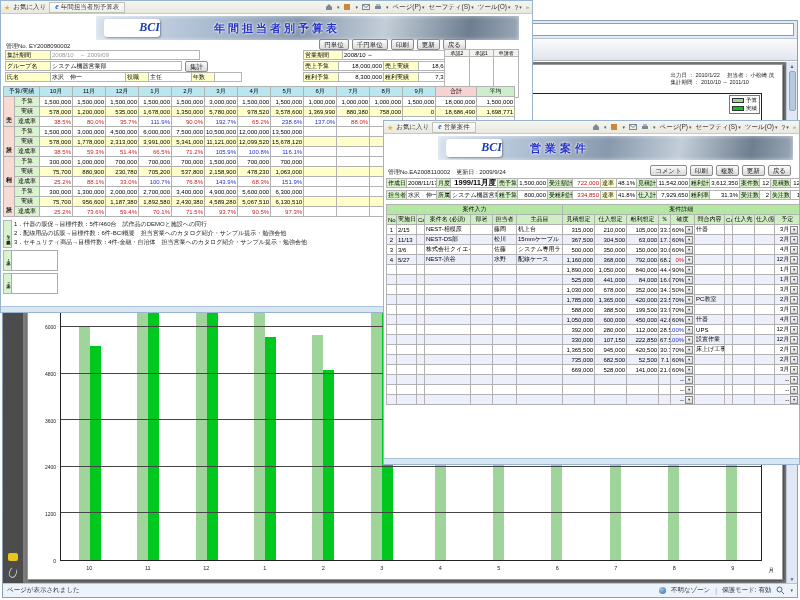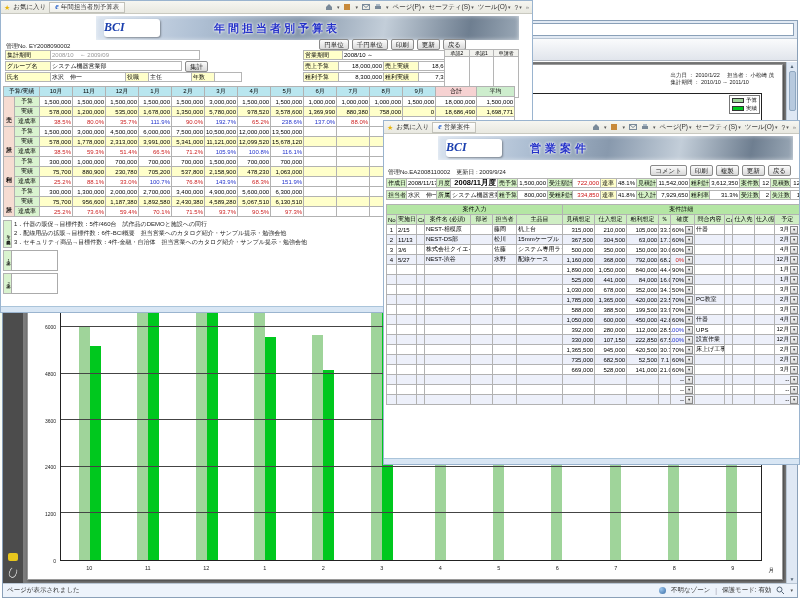--- a/index.html
+++ b/index.html
@@ -16,21 +16,21 @@
   .eicon{font-family:"Liberation Serif","DejaVu Serif",serif;font-style:italic;font-weight:bold;color:#2a62c9;font-size:8px;line-height:1;}
   .menus{margin-left:auto;display:flex;align-items:center;gap:4px;white-space:nowrap;color:#333;}
   .menu{display:flex;align-items:center;gap:1px;}
   .caret{font-size:5px;color:#555;line-height:1;}
   .mico{width:8px;height:8px;display:inline-block;}
   .chev{color:#888;font-size:6px;}
   .banner{position:absolute;height:24px;background:linear-gradient(100deg,#d9e3ef 0%,#aebfd3 25%,#8899ad 48%,#c3ced9 68%,#6e7e90 88%,#9aa8b6 100%);
           box-shadow:inset 0 0 4px rgba(255,255,255,.6);overflow:hidden;}
   .bci{position:absolute;left:8px;top:3px;width:56px;height:18px;background:#fff;border-radius:3px;
        font-family:"Liberation Serif","DejaVu Serif",serif;font-style:italic;font-weight:bold;color:#1b3fae;
-       font-size:12px;text-align:left;line-height:17px;box-shadow:1px 1px 2px rgba(0,0,0,.35);}
+       font-size:12px;text-align:right;line-height:17px;box-shadow:1px 1px 2px rgba(0,0,0,.35);}
   .btitle{position:absolute;left:118px;top:0;line-height:24px;font-size:11px;font-weight:bold;color:#2431c8;
           letter-spacing:3px;text-shadow:0 0 2px #fff,0 0 3px #fff;}
   .btn{height:11px;border:1px solid #8a8a8a;border-radius:2px;background:linear-gradient(#fcfcfc,#d9d9d9);
        font-size:6.5px;line-height:9px;padding:0 4px;color:#222;white-space:nowrap;}
   .bstrip{position:absolute;left:0;right:0;bottom:0;height:6px;background:#d8e6f4;border-top:1px solid #aac4da;}
   
   .frow{position:absolute;display:flex;}
   .fcell{height:10px;border:1px solid #b5b5b5;font-size:6px;line-height:8px;padding:0 1px;overflow:hidden;
          white-space:nowrap;background:#fff;flex:0 0 auto;}
   .fcell+.fcell{margin-left:-1px;}
@@ -579,21 +579,21 @@
       <button class="btn">印刷</button>
       <button class="btn">複製</button>
       <button class="btn">更新</button>
       <button class="btn">戻る</button>
     </div>
 
   <div class="frow" style="left:2px;top:57px;" id="w2-fields1">
       <div class="fcell lab-g" style="width: 21px;">作成日</div>
       <div class="fcell num" style="width: 31px;">2008/11/17</div>
       <div class="fcell lab-g" style="width: 15px;">月度</div>
-      <div class="fcell num big" style="width: 48px;">2008/11月度</div>
+      <div class="fcell num big" style="width: 48px;">1999/11月度</div>
       <div class="fcell lab-g" style="width: 21px;">売予算</div>
       <div class="fcell num" style="width: 31px;">1,500,000</div>
       <div class="fcell lab-g" style="width: 26px;">受注額計</div>
       <div class="fcell num red" style="width: 29px;">722,000</div>
       <div class="fcell lab-y" style="width: 17px;">達率</div>
       <div class="fcell num" style="width: 21px;">48.1%</div>
       <div class="fcell lab-g" style="width: 21px;">見積計</div>
       <div class="fcell num" style="width: 34px;">11,542,000</div>
       <div class="fcell lab-g" style="width: 21px;">粗利計</div>
       <div class="fcell num" style="width: 31px;">3,612,350</div>

